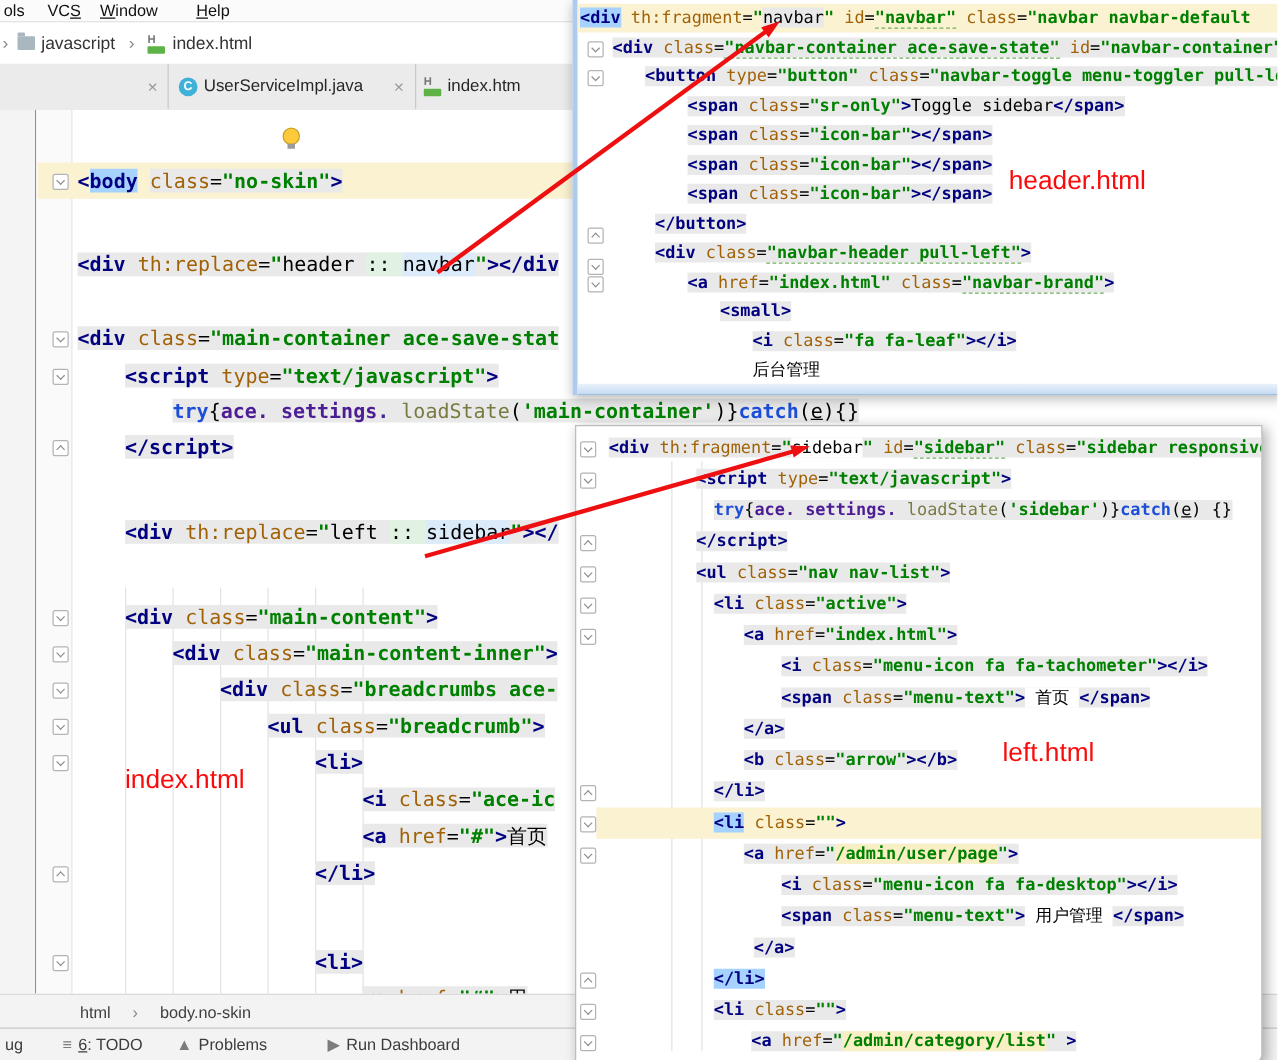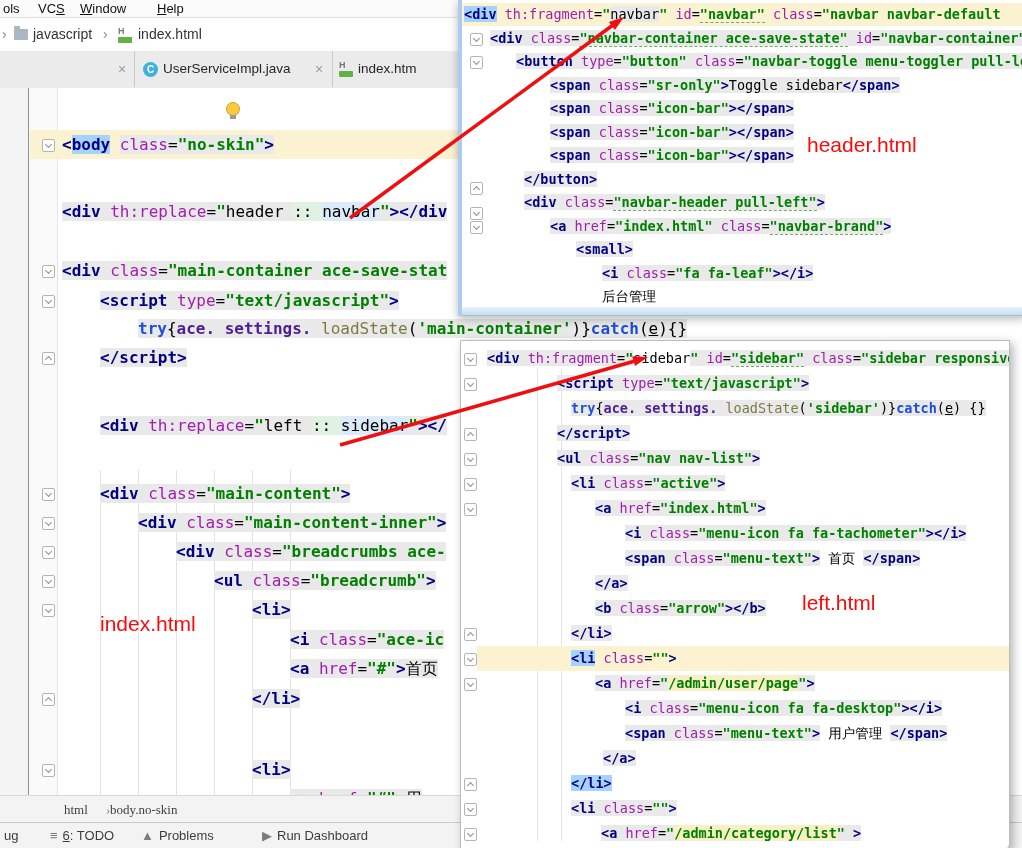--- a/index.html
+++ b/index.html
@@ -35,40 +35,40 @@
   .gut-sep{position:absolute;left:57px;top:0;width:1px;height:707px;background:#E6E6E6;}
   .codearea{position:absolute;left:0;top:0;width:1022px;height:707px;}
   .cl{position:absolute;white-space:pre;font-family:"DejaVu Sans Mono",monospace;}
   [data-code="main"] .cl{font-size:16px;line-height:29px;}
   [data-code="hov"]  .cl{font-size:13.5px;line-height:23px;}
   [data-code="lov"]  .cl{font-size:13.5px;line-height:25px;}
   .caret-band{position:absolute;background:#FBF2D2;}
   [data-code="main"] .caret-band{left:30px;right:0;height:29px;}
   [data-code="hov"] .caret-band{left:0;right:0;height:23px;}
   [data-code="lov"] .caret-band{left:16px;right:0;height:25px;}
-  .t-tag{color:#000080;font-weight:bold}.t-attr{color:#a21caf}
+  .t-tag{color:#000080;font-weight:bold}.t-attr{color:#a16207}
   .t-val{color:#008000;font-weight:bold}.t-pl{color:#000}
   .t-kw{color:#1d4ed8;font-weight:bold}.t-fld{color:#4c1d95;font-weight:bold}
   .t-fn{color:#7A7A43}.t-str{color:#008000;font-weight:bold}
   .t-u{color:#000;text-decoration:underline}
   .b-sel{background:#A6D2FF}.b-chip{background:#E9E9E9}.b-cyn{background:#DCEBFA}
   .b-grn{background:#E2F2E2}.b-ylw{background:#F9EFC4}.b-wht{background:#FFF}
   .b-wv{border-bottom:1px dashed #6FAF5F}
   .fold{position:absolute;width:11px;height:11px;background:#fff;border:1px solid #B4B4B4;border-radius:2px;}
   .fold:after{content:"";position:absolute;left:2.5px;top:1.5px;width:4px;height:4px;
               border-right:1.5px solid #8E8E8E;border-bottom:1.5px solid #8E8E8E;transform:rotate(45deg);}
   .fold.up:after{top:4px;transform:rotate(-135deg);}
   .guide{position:absolute;width:1px;background:#E3E3E3;}
   .bulb{position:absolute;left:226px;top:14px;width:12px;height:12px;border-radius:50%;
         background:#FFC93C;border:1px solid #C9A227;}
   .bulb:after{content:"";position:absolute;left:3px;top:12px;width:6px;height:4px;background:#9B9B9B;}
   
   .edcrumb{position:absolute;left:0;top:795px;width:1022px;height:27px;background:#F3F3F3;
            border-top:1px solid #D9D9D9;font-size:13px;color:#404040;}
-  .edcrumb .it{position:absolute;top:0;line-height:27px;font-family:Liberation Serif, serif;}
+  .edcrumb .it{position:absolute;top:0;line-height:27px;}
   .statusbar{position:absolute;left:0;top:822px;width:1022px;height:26px;background:#F3F3F3;
              border-top:1px solid #C9C9C9;font-size:13px;color:#3C3C3C;}
   .statusbar .it{position:absolute;top:0;line-height:25px;white-space:nowrap;}
   .sico{color:#7C7C7C;margin-right:5px;}
   .u6{text-decoration:underline;}
   
   .ov-header{position:absolute;left:458px;top:0;width:564px;height:316px;background:#fff;
              border-left:4px solid #AECBED;box-shadow:0 3px 9px rgba(0,0,0,.28);overflow:hidden;}
   .ov-header .hstrip{position:absolute;left:0;bottom:0;width:100%;height:8px;
              background:linear-gradient(#EAF2FB,#C7DCF2);border-bottom:1px solid #9FC0DF;}
@@ -162,21 +162,21 @@
         <div class="fold" style="left: 42px; top: 516px;"></div>
         <div class="fold" style="left: 42px; top: 676px;"></div>
         <div class="fold up" style="left: 42px; top: 264px;"></div>
         <div class="fold up" style="left: 42px; top: 605px;"></div>
       </div>
   </div>
 
   <div class="edcrumb">
     <span class="it" style="left:64px">html</span>
     <span class="it crumb-sep" style="left:106px">›</span>
-    <span class="it" style="left:110px">body.no-skin</span>
+    <span class="it" style="left:128px">body.no-skin</span>
   </div>
 
   <div class="statusbar">
     <span class="it" style="left:4px">ug</span>
     <span class="it" style="left:50px"><span class="sico">≡</span><span class="u6">6</span><span>: TODO</span></span>
     <span class="it" style="left:141px"><span class="sico">▲</span><span>Problems</span></span>
     <span class="it" style="left:262px"><span class="sico">▶</span><span>Run Dashboard</span></span>
   </div>
 
   <div class="ov-header">

